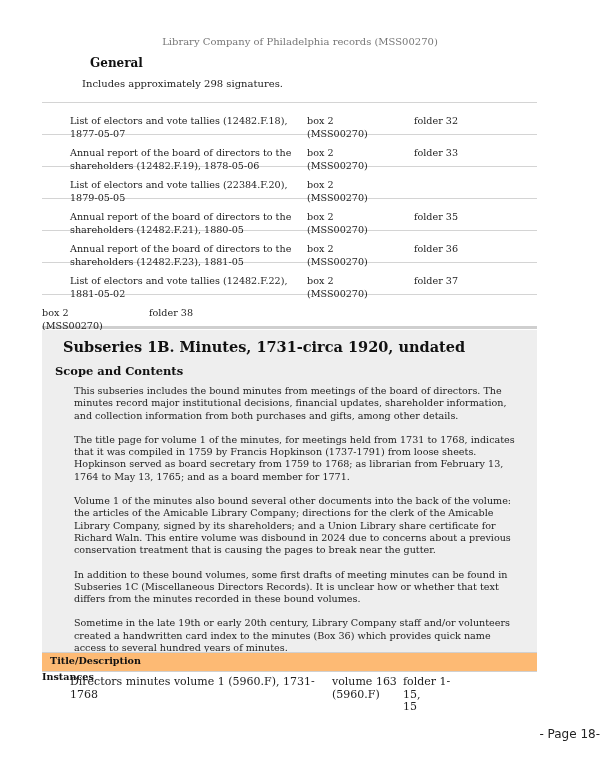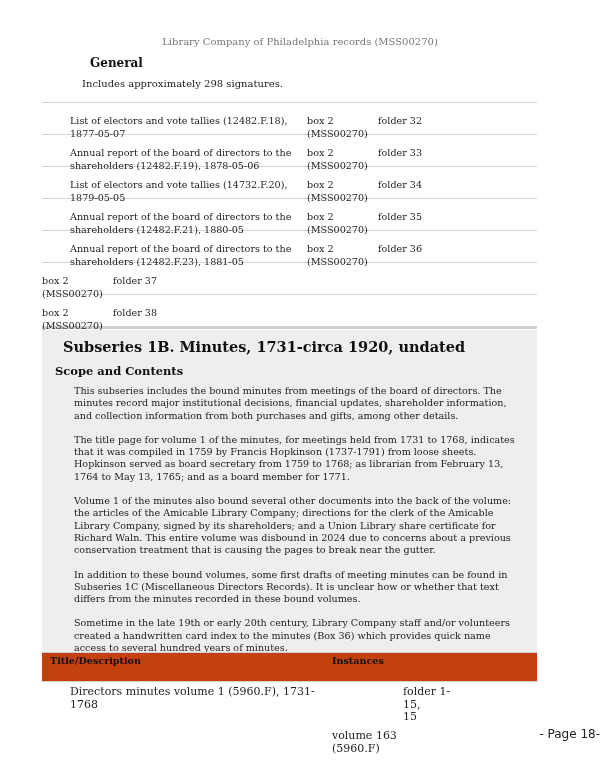--- a/index.html
+++ b/index.html
@@ -24,21 +24,21 @@
     position: absolute; top: 102px; left: 42px; width: 495px;
     border-collapse: collapse;
   }
   .item-row {
     display: flex; border-top: 1px solid #d4d4d4;
     height: 32px; box-sizing: border-box; padding-top: 12px;
     font-size: 9.6px; line-height: 12.5px;
   }
   .item-row .c-title { width: 265px; padding-left: 28px; box-sizing: border-box; }
   .item-row .c-box { width: 71px; margin-left: 0; }
-  .item-row .c-folder { width: 80px; }
+  .item-row .c-folder { width: 80px; text-align: right; }
   .item-table .end-rule { border-top: 3px solid #cfcfcf; }
 
   .subseries {
     position: absolute; top: 330px; left: 42px; width: 495px; height: 322px;
     background: #eeeeee;
   }
   .subseries-title {
     position: absolute; top: 8px; left: 21px;
     font-size: 14.5px; font-weight: bold; color: #111;
   }
@@ -49,33 +49,33 @@
   .scope-body {
     position: absolute; top: 55px; left: 32px; width: 450px;
     font-size: 9.6px; line-height: 12.3px; color: #222;
   }
   .scope-body p { margin: 0 0 12px 0; }
 
   .list-table {
     position: absolute; top: 652px; left: 42px; width: 495px;
   }
   .list-head {
-    display: flex; height: 30px; box-sizing: border-box;
+    display: flex; height: 20px; box-sizing: border-box;
     border-top: 1px solid #d0d0d0; border-bottom: 1px solid #d0d0d0;
-    background: #c2410c;
-    font-size: 9.6px; font-weight: bold; line-height: 16px; color: #111;
+    background: #fdba74;
+    font-size: 9.6px; font-weight: bold; line-height: 16px; color: #111; flex-direction: column;
   }
   .list-head .h-title { width: 290px; padding-left: 8px; box-sizing: border-box; }
   .list-head .h-inst { width: 150px; }
   .list-row {
     display: flex; padding-top: 4px;
     font-size: 11px; line-height: 12.5px;
   }
   .list-row .c-title { width: 290px; padding-left: 28px; box-sizing: border-box; }
-  .list-row .c-box { width: 71px; margin-top: 44px; }
+  .list-row .c-box { width: 71px; }
   .list-row .c-folder { width: 60px; }
 
   .page-number {
     position: absolute; top: 727px; left: 0; width: 600px;
     text-align: right; font-size: 12px; color: #222;
     font-family: "DejaVu Sans", "Liberation Sans", sans-serif;
   }
 </style>
 </head>
 <body>
@@ -90,35 +90,35 @@
     <div class="c-title"><span>List of electors and vote tallies (12482.F.18),</span><br><span>1877-05-07</span></div>
     <div class="c-box"><span>box 2</span><br><span>(MSS00270)</span></div>
     <div class="c-folder">folder 32</div>
   </div>
   <div class="item-row">
     <div class="c-title"><span>Annual report of the board of directors to the</span><br><span>shareholders (12482.F.19), 1878-05-06</span></div>
     <div class="c-box"><span>box 2</span><br><span>(MSS00270)</span></div>
     <div class="c-folder">folder 33</div>
   </div>
   <div class="item-row">
-    <div class="c-title"><span>List of electors and vote tallies (14732.F.20),</span><br><span>1879-05-05</span></div>
+    <div class="c-title"><span>List of electors and vote tallies (22384.F.20),</span><br><span>1879-05-05</span></div>
     <div class="c-box"><span>box 2</span><br><span>(MSS00270)</span></div>
-    <div class="c-folder">folder 34</div>
   </div>
   <div class="item-row">
     <div class="c-title"><span>Annual report of the board of directors to the</span><br><span>shareholders (12482.F.21), 1880-05</span></div>
     <div class="c-box"><span>box 2</span><br><span>(MSS00270)</span></div>
     <div class="c-folder">folder 35</div>
   </div>
   <div class="item-row">
     <div class="c-title"><span>Annual report of the board of directors to the</span><br><span>shareholders (12482.F.23), 1881-05</span></div>
     <div class="c-box"><span>box 2</span><br><span>(MSS00270)</span></div>
     <div class="c-folder">folder 36</div>
   </div>
   <div class="item-row">
+    <div class="c-title"><span>List of electors and vote tallies (12482.F.22),</span><br><span>1881-05-02</span></div>
     <div class="c-box"><span>box 2</span><br><span>(MSS00270)</span></div>
     <div class="c-folder">folder 37</div>
   </div>
   <div class="item-row">
     <div class="c-box"><span>box 2</span><br><span>(MSS00270)</span></div>
     <div class="c-folder">folder 38</div>
   </div>
   <div class="end-rule"></div>
 </div>
 

